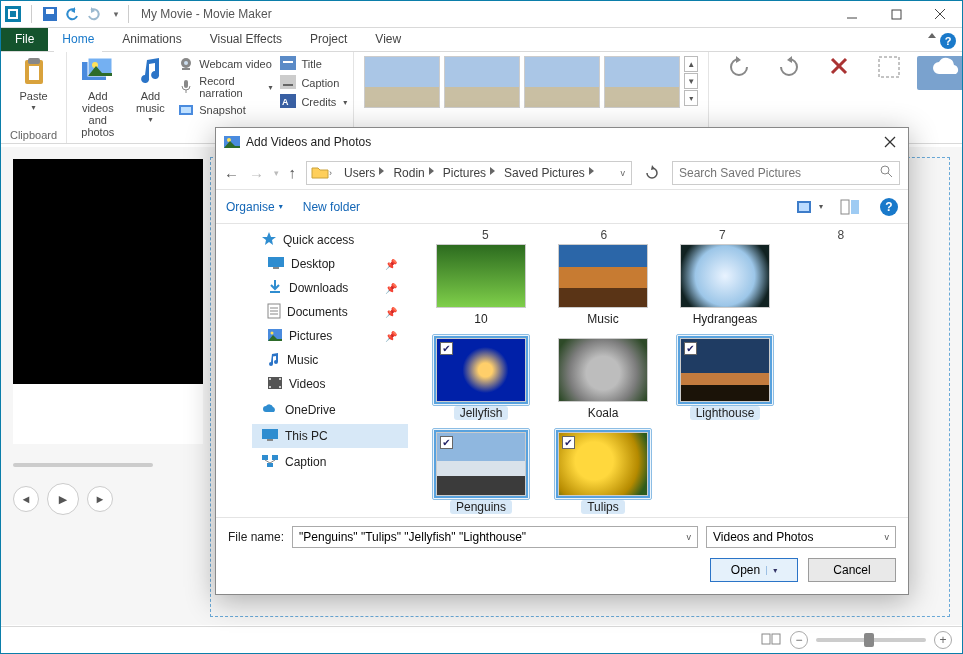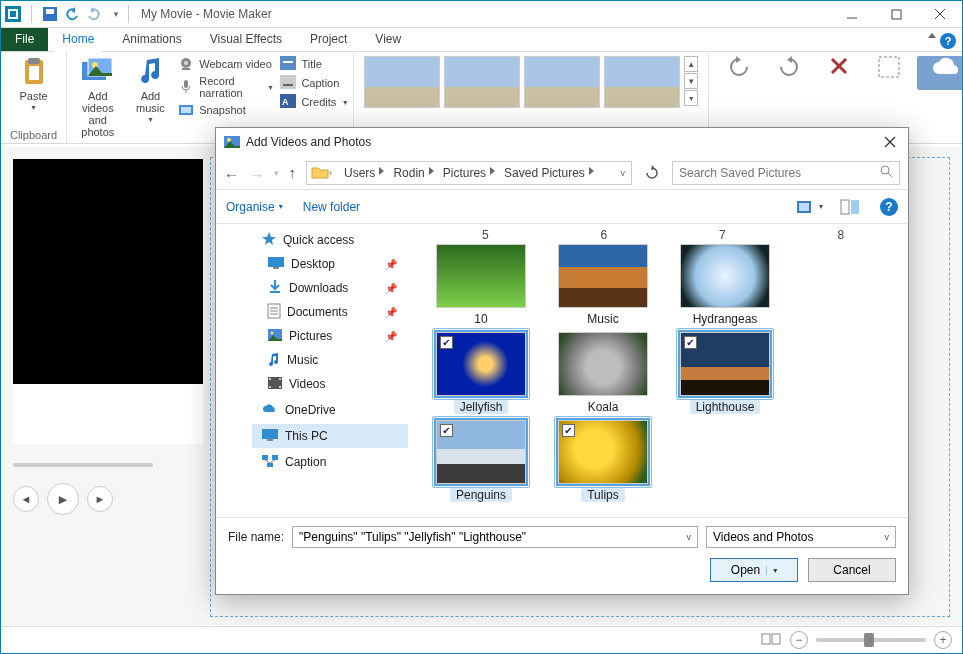--- a/index.html
+++ b/index.html
@@ -98,21 +98,21 @@
   .dlg-body{flex:1;display:flex;overflow:hidden;padding-left:36px;}
   .navpane{width:156px;border-right:0px;padding-top:4px;}
   .navsec{margin-top:2px;}
   .navitem{display:flex;align-items:center;gap:7px;height:24px;padding-left:16px;color:#222;}
   .navitem.header{padding-left:10px;font-weight:normal;}
   .navitem .pin{margin-left:auto;margin-right:10px;color:#888;font-size:10px;}
   .navitem.sel{background:#d7e8f7;}
   .content{flex:1;overflow:auto;padding:4px 8px 8px 18px;position:relative;}
   .hdrrow{display:flex;}
   .hdrrow .hc{width:124px;text-align:center;color:#444;font-size:12px;padding-bottom:2px;}
-  .items{display:flex;flex-wrap:wrap;gap:6px 12px;}
+  .items{display:flex;flex-wrap:wrap;gap:12px 12px;}
   .fitem{width:110px;display:flex;flex-direction:column;align-items:center;}
   .thumbwrap{position:relative;width:90px;height:64px;border:1px solid #ccc;background:#ddd;}
   .fitem.sel { }
   .fitem.sel .thumbwrap{outline:2px solid #58a2de;}
   .fitem.sel .sel-frame{position:absolute;inset:-4px;border:1px solid #8cbde4;background:rgba(140,189,228,.15);pointer-events:none;border-radius:2px;}
   .fitem .cap{margin-top:4px;text-align:center;color:#222;font-size:12px;}
   .fitem.sel .cap{background:#d7e8f7;padding:0 6px;border-radius:3px;}
   .chk{position:absolute;left:3px;top:3px;width:13px;height:13px;background:#fff;border:1px solid #666;display:flex;align-items:center;justify-content:center;font-size:10px;color:#226;}
   .dlg-footer{border-top:1px solid #e4e4e4;padding:8px 12px 12px 12px;}
   .fn-row{display:flex;align-items:center;gap:8px;}

